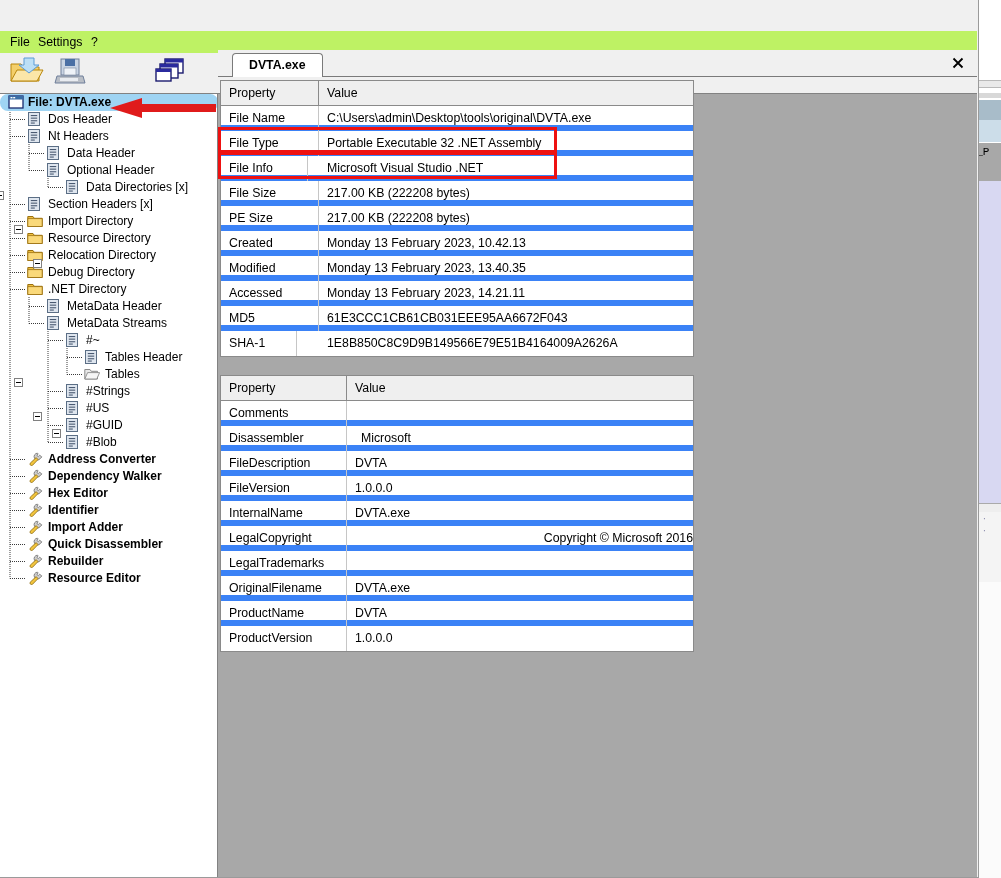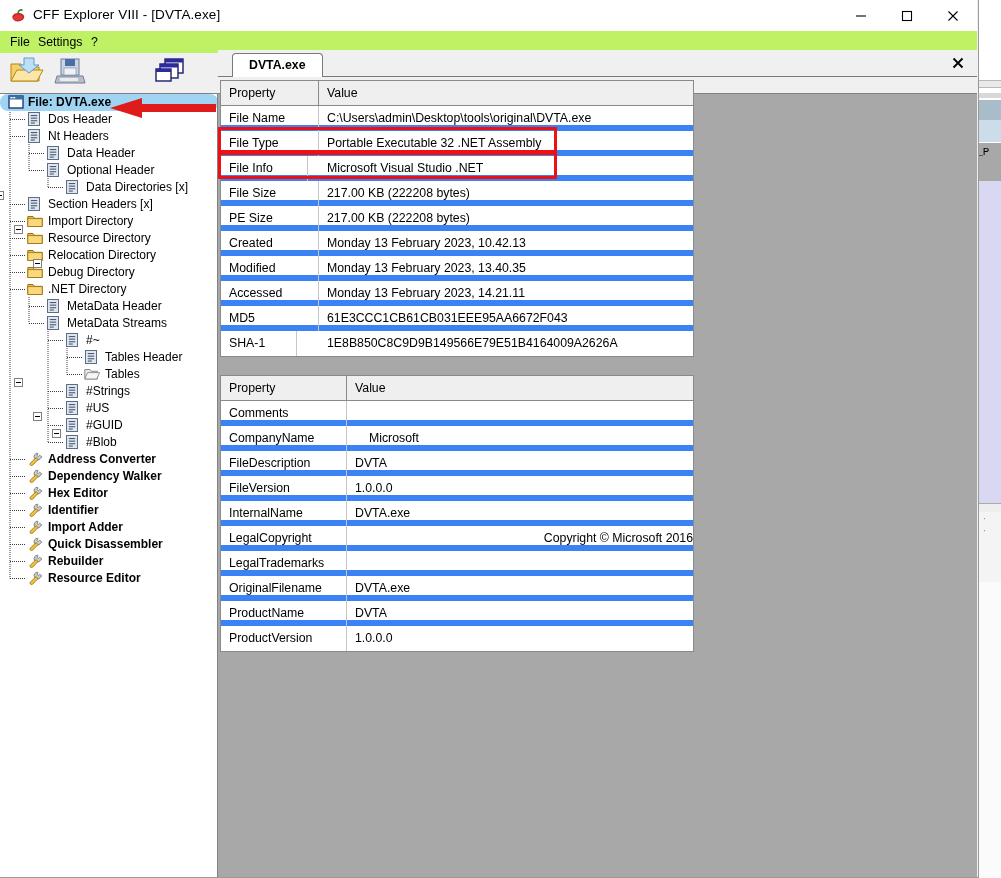--- a/index.html
+++ b/index.html
@@ -99,45 +99,20 @@
       <div style="position:absolute;left:2px;top:14px;font-family:'Liberation Mono',monospace;font-size:9px;color:#9090b0;letter-spacing:3px;">· · ·</div>
       <div style="position:absolute;left:0px;top:26px;font-family:'Liberation Mono',monospace;font-size:12px;color:#c07000;white-space:nowrap;">sq</div>
     </div>
     <div class="bg-strip" style="top:582px;bottom:0;background:#fbfbfb;left:2px;right:0;"></div>
     <div style="position:absolute;left:0;top:0;bottom:0;width:2px;background:#c8c8c8;"></div>
   </div>
 </div>
 
 <div id="app-window">
 
-  <div id="titlebar">
-    <div id="title-icon">
-      <svg width="17" height="15" viewBox="0 0 17 15">
-        <path d="M4 11 C2 8 5 5 9 5 C13 5 16 7 15 10 C14 13 9 14 6 13 Z" fill="#c62828"></path>
-        <path d="M5 10.5 C4 9 6 6.8 9 6.8 C12 6.8 14.3 8 13.6 10 C13 12 8.5 12.6 6.4 12 Z" fill="#e53935"></path>
-        <path d="M9 5 C9.5 2.5 11.5 1.5 13 2" stroke="#2e7d32" stroke-width="1.6" fill="none" stroke-linecap="round"></path>
-      </svg>
-    </div>
-    <div id="title-text">CFF Explorer VIII - [DVTA.exe]</div>
-    <div class="wbtn" id="btn-min">
-      <svg width="12" height="12" viewBox="0 0 12 12">
-          <path d="M1 6 H11" stroke="#000" stroke-width="1.1"></path>
-        </svg>
-    </div>
-    <div class="wbtn" id="btn-max">
-      <svg width="12" height="12" viewBox="0 0 12 12">
-          <rect x="1.5" y="1.5" width="9" height="9" fill="none" stroke="#000" stroke-width="1.1"></rect>
-        </svg>
-    </div>
-    <div class="wbtn" id="btn-close">
-      <svg width="12" height="12" viewBox="0 0 12 12">
-          <path d="M1.5 1.5 L10.5 10.5 M10.5 1.5 L1.5 10.5" stroke="#000" stroke-width="1.1"></path>
-        </svg>
-    </div>
-  </div>
 
   <div id="menubar">
     <div class="menu-item" style="left:5px;">File</div>
     <div class="menu-item" style="left:33px;">Settings</div>
     <div class="menu-item" style="left:86px;">?</div>
   </div>
 
   <div id="toolbar">
     <div class="tb-btn" style="left:8px;">
       <svg width="36" height="32" viewBox="0 0 36 32">
@@ -229,22 +204,22 @@
     <div class="ptable" id="tbl-ver" style="left:2px;top:281px;width:474px;">
       <div class="prow head">
         <div class="pcell-k" style="width:126px;">Property</div>
         <div class="pcell-v" style="left:126px;right:0;">Value</div>
       </div>
       <div class="prow">
         <div class="pcell-k" style="width:126px;">Comments</div>
         <div class="pcell-v" style="left:126px;right:0;"></div>
       </div>
       <div class="prow">
-        <div class="pcell-k" style="width:126px;">CompanyName</div>
-        <div class="pcell-v" style="left:140px;right:0;">Microsoft</div>
+        <div class="pcell-k" style="width:126px;">Disassembler</div>
+        <div class="pcell-v" style="left:132px;right:0;">Microsoft</div>
       </div>
       <div class="prow">
         <div class="pcell-k" style="width:126px;">FileDescription</div>
         <div class="pcell-v" style="left:126px;right:0;">DVTA</div>
       </div>
       <div class="prow">
         <div class="pcell-k" style="width:126px;">FileVersion</div>
         <div class="pcell-v" style="left:126px;right:0;">1.0.0.0</div>
       </div>
       <div class="prow">

